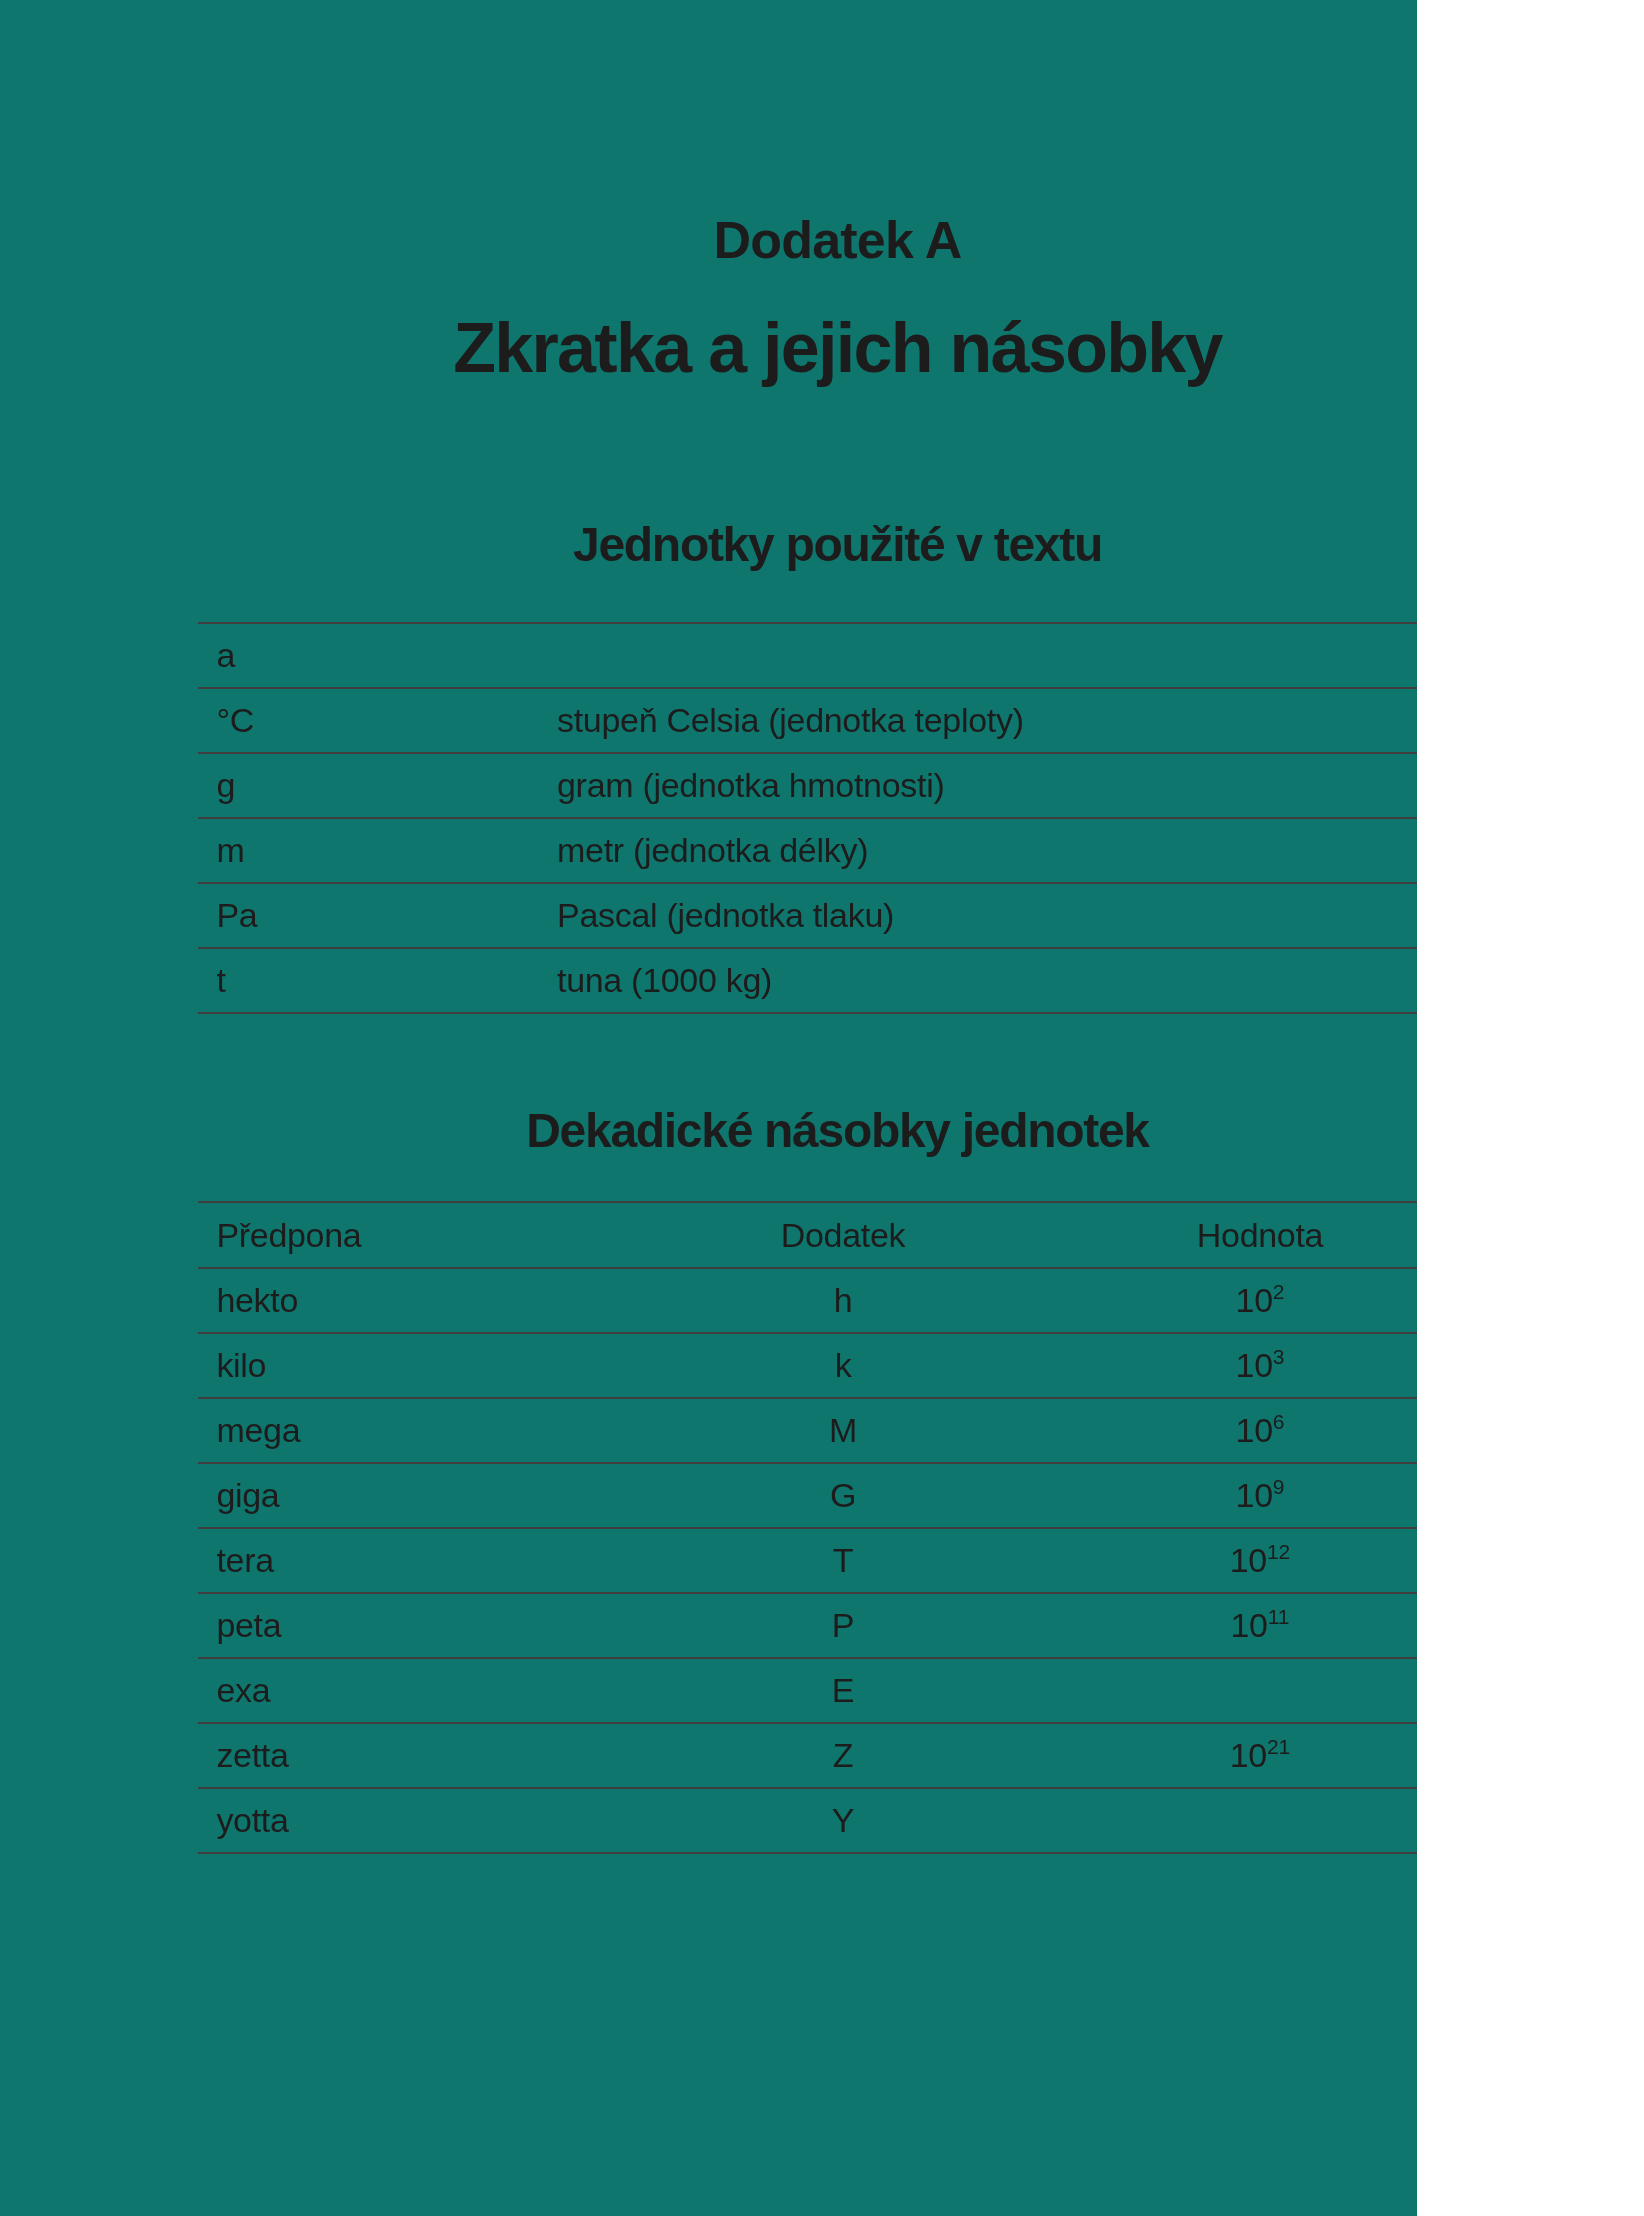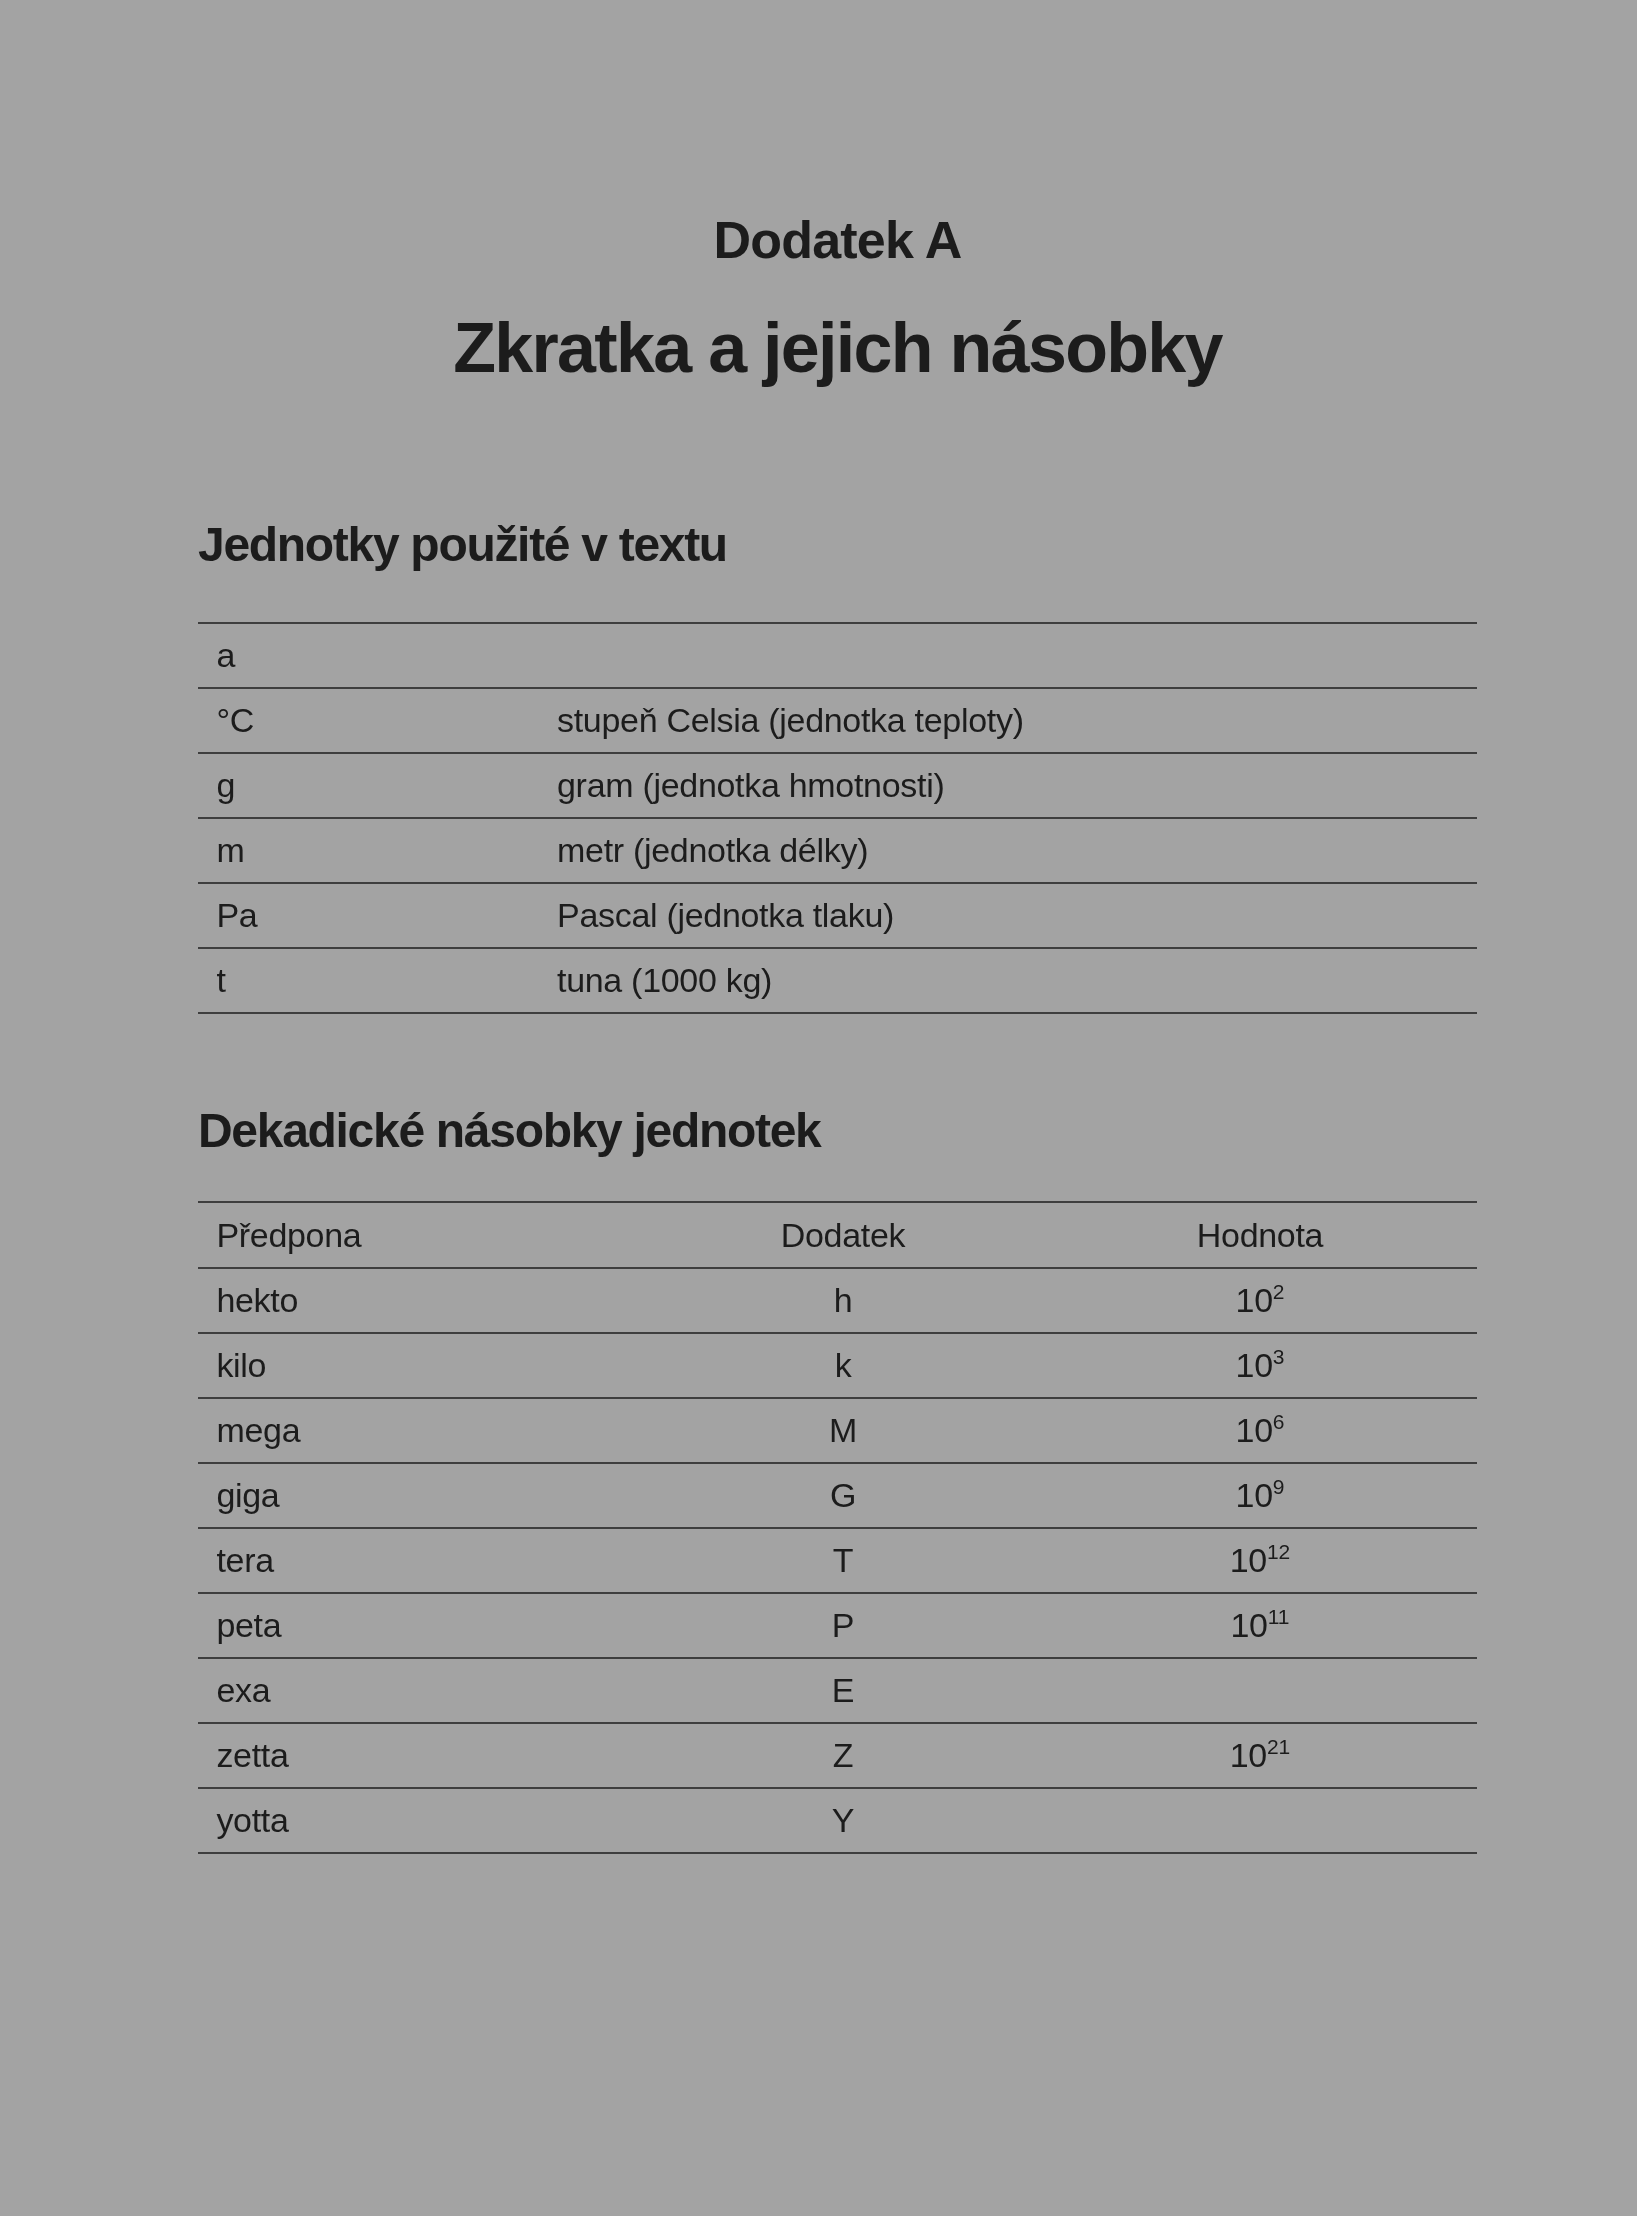--- a/index.html
+++ b/index.html
@@ -2,23 +2,23 @@
 <html lang="cs" style="font-size:13.3px"><head>
 <meta charset="utf-8">
 <style>
   html, body {
     margin: 0;
     padding: 0;
     background: #ffffff;
   }
   .page {
     position: relative;
-    width: 1637px;
+    width: 1417px;
     height: 2216px;
-    background: #a3a3a3;
+    background: #0f766e;
     font-family: "Liberation Sans", "DejaVu Sans", sans-serif;
     color: #1c1c1c;
     overflow: hidden;
   }
   .content {
     margin-left: 198px;
     width: 1279px;
   }
   .kicker {
     margin-top: 214px;
@@ -34,20 +34,21 @@
     line-height: 1;
     font-weight: bold;
     text-align: center;
     letter-spacing: -1.7px;
   }
   .section-heading {
     font-size: 48px;
     line-height: 1;
     font-weight: bold;
     letter-spacing: -1.3px;
+    text-align: center;
   }
   .heading-units {
     margin-top: 138px;
   }
   .heading-prefixes {
     margin-top: 93px;
   }
   .tbl {
     border-top: 2.5px solid #3e3e3e;
     font-size: 34px;

